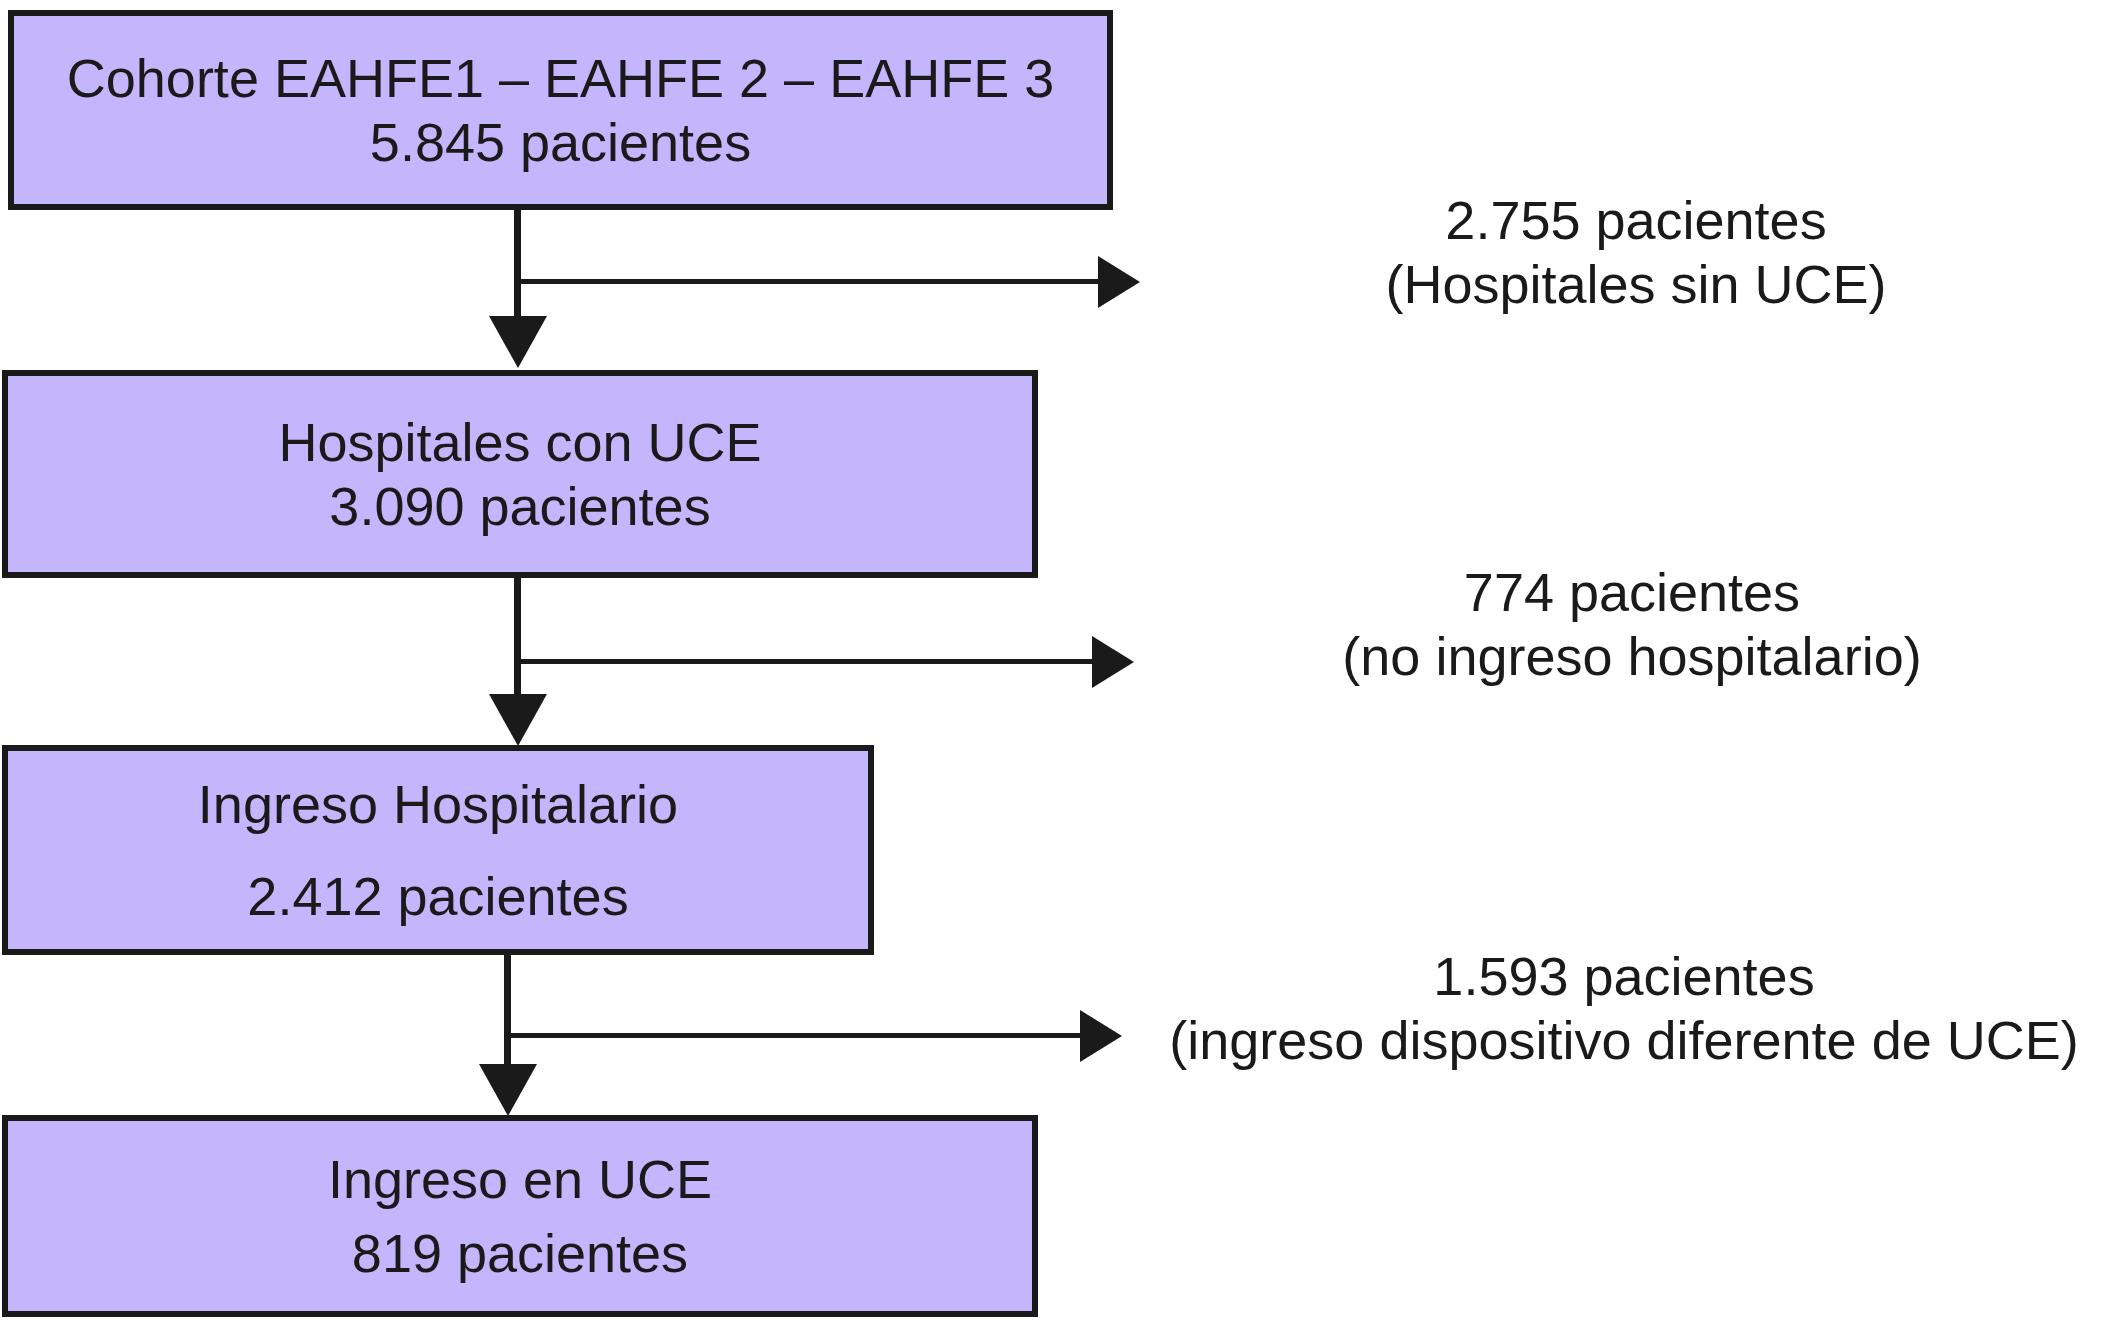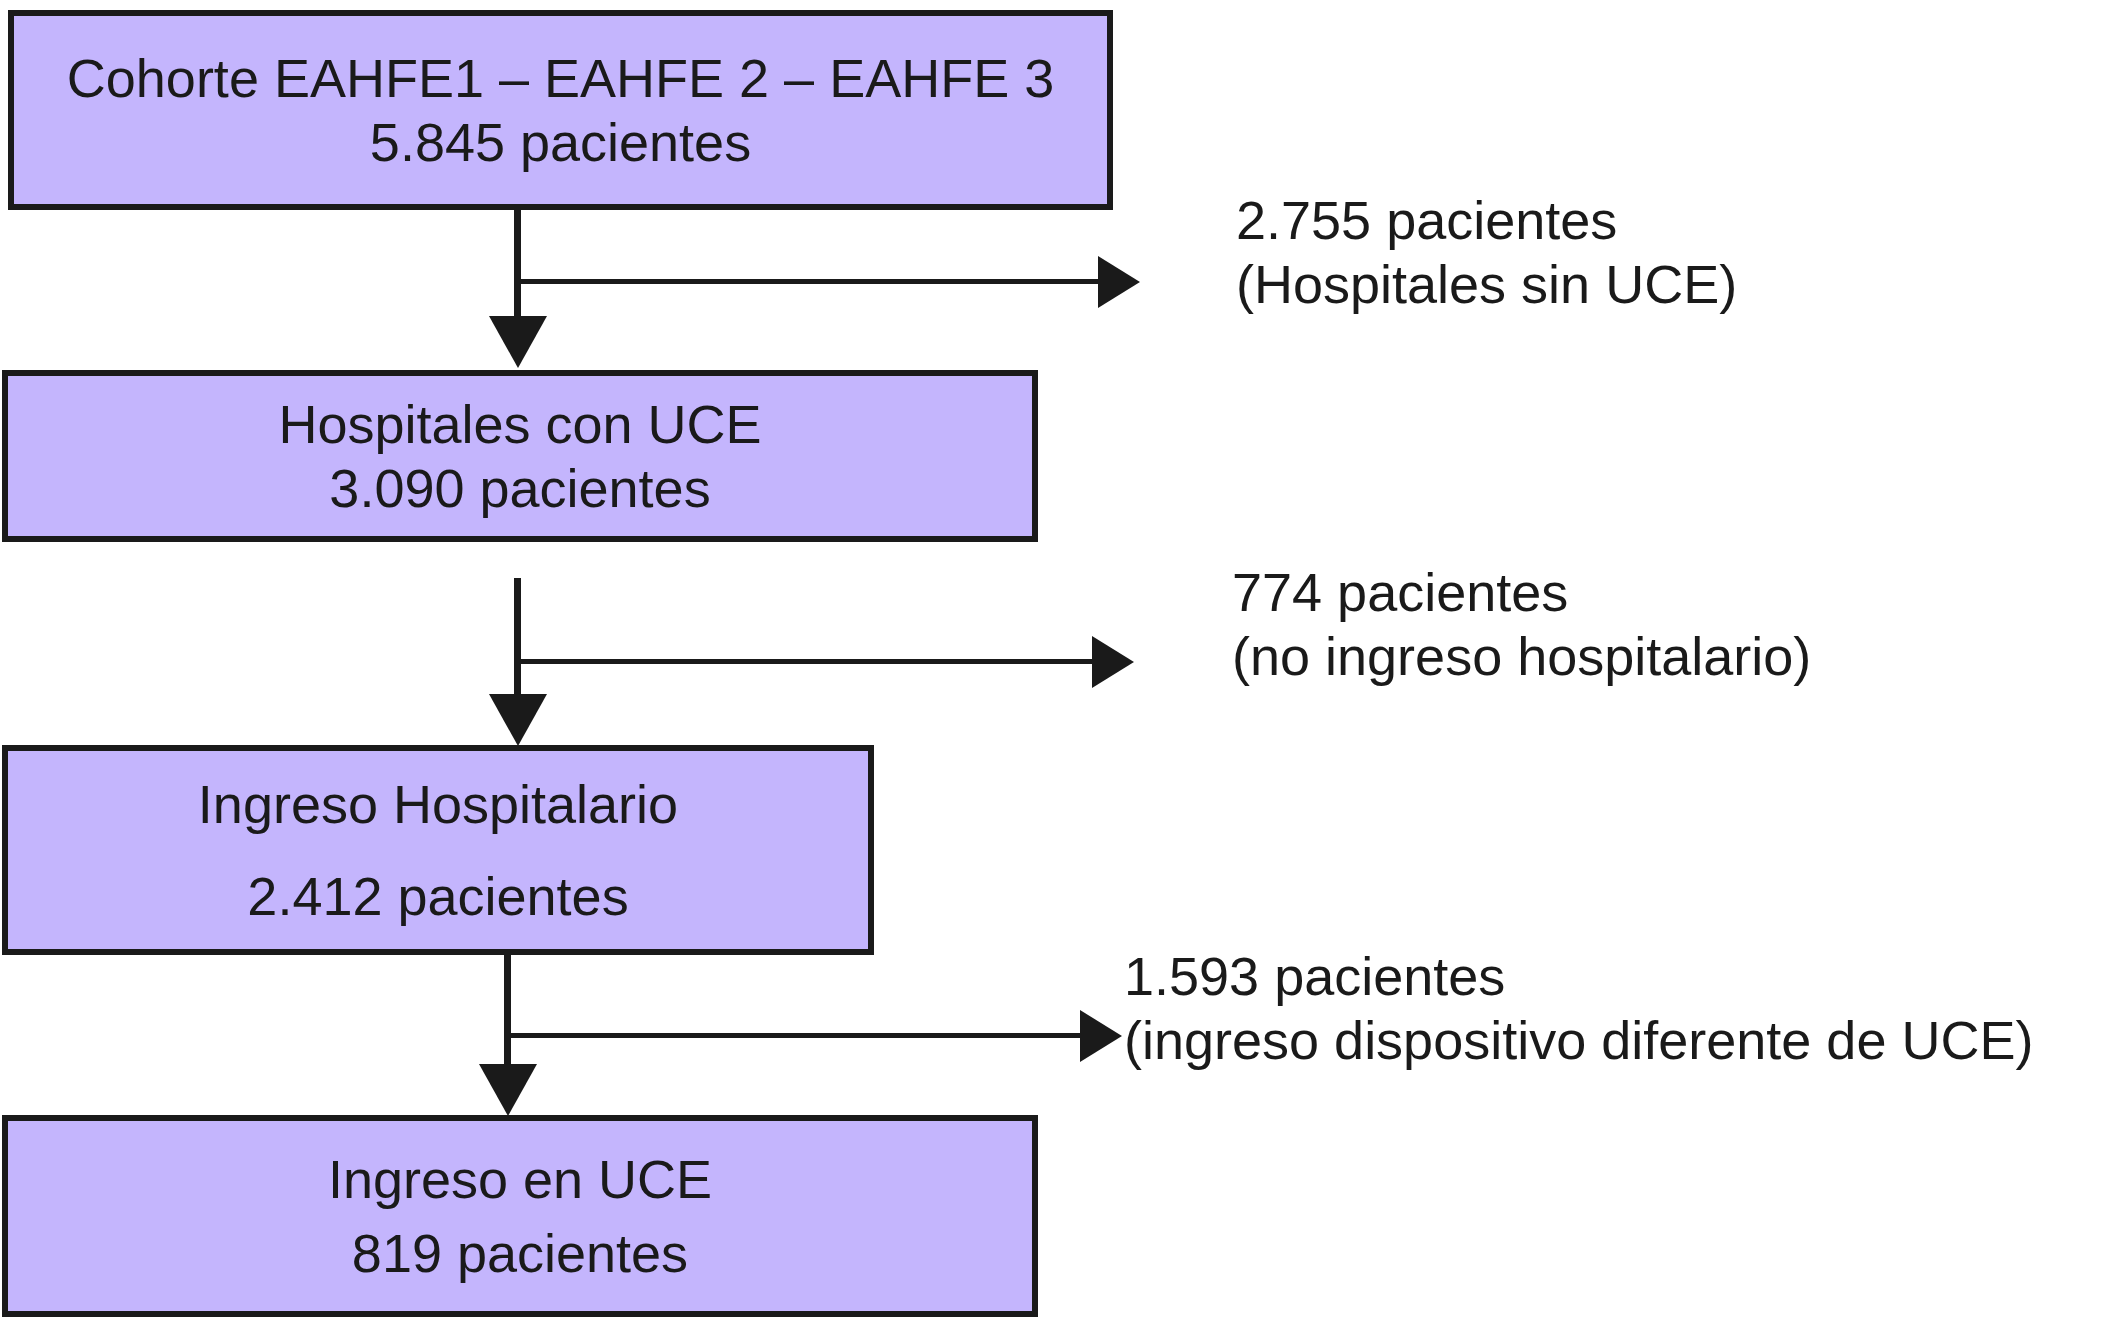--- a/index.html
+++ b/index.html
@@ -34,21 +34,21 @@
     border-left:29px solid transparent;
     border-right:29px solid transparent;
     border-top:52px solid var(--ink);
   }
   .arrow-right{
     position:absolute; width:0; height:0;
     border-top:26px solid transparent;
     border-bottom:26px solid transparent;
     border-left:42px solid var(--ink);
   }
-  .side-label{ position:absolute; text-align:left; }
+  .side-label{ position:absolute; text-align:center; }
 </style>
 </head>
 <body>
 
 <div class="stage">
 
   <div class="box" style="left:8px; top:10px; width:1105px; height:200px;">
     <span class="txt-line">Cohorte EAHFE1 – EAHFE 2 – EAHFE 3</span>
     <span class="txt-line">5.845 pacientes</span>
   </div>
@@ -56,21 +56,21 @@
   <div class="vline" style="left:514px; top:210px; height:110px;"></div>
   <div class="arrow-down" style="left:489px; top:316px;"></div>
 
   <div class="hline" style="left:517px; top:279px; width:581px;"></div>
   <div class="arrow-right" style="left:1098px; top:256px;"></div>
   <div class="side-label" style="left:1236px; top:188px; width:800px;">
     <span class="txt-line">2.755 pacientes</span>
     <span class="txt-line">(Hospitales sin UCE)</span>
   </div>
 
-  <div class="box" style="left:2px; top:370px; width:1036px; height:172px;">
+  <div class="box" style="left:2px; top:370px; width:1036px; height:208px;">
     <span class="txt-line">Hospitales con UCE</span>
     <span class="txt-line">3.090 pacientes</span>
   </div>
 
   <div class="vline" style="left:514px; top:578px; height:120px;"></div>
   <div class="arrow-down" style="left:489px; top:694px;"></div>
 
   <div class="hline" style="left:517px; top:659px; width:575px;"></div>
   <div class="arrow-right" style="left:1092px; top:636px;"></div>
   <div class="side-label" style="left:1232px; top:560px; width:800px;">

